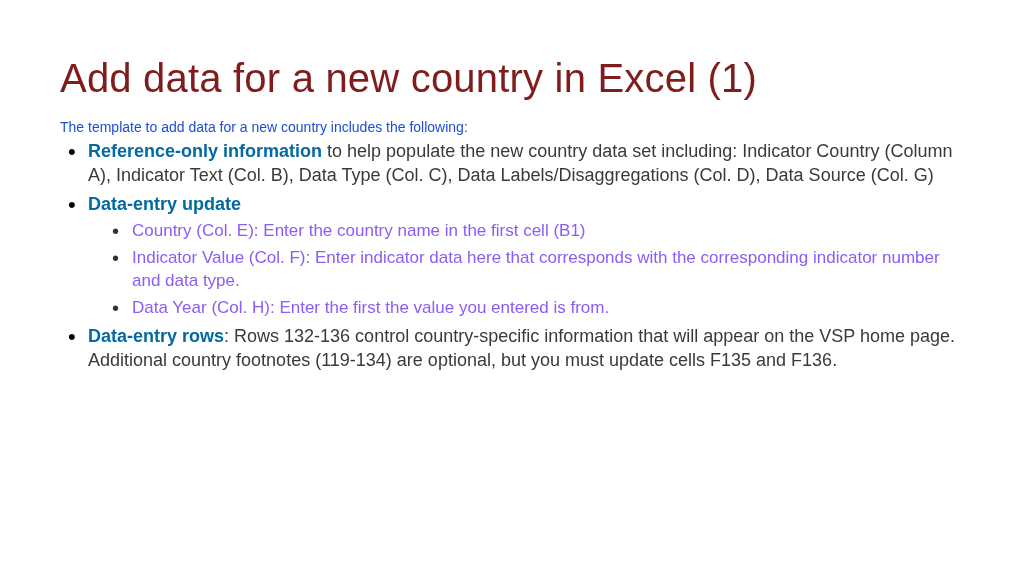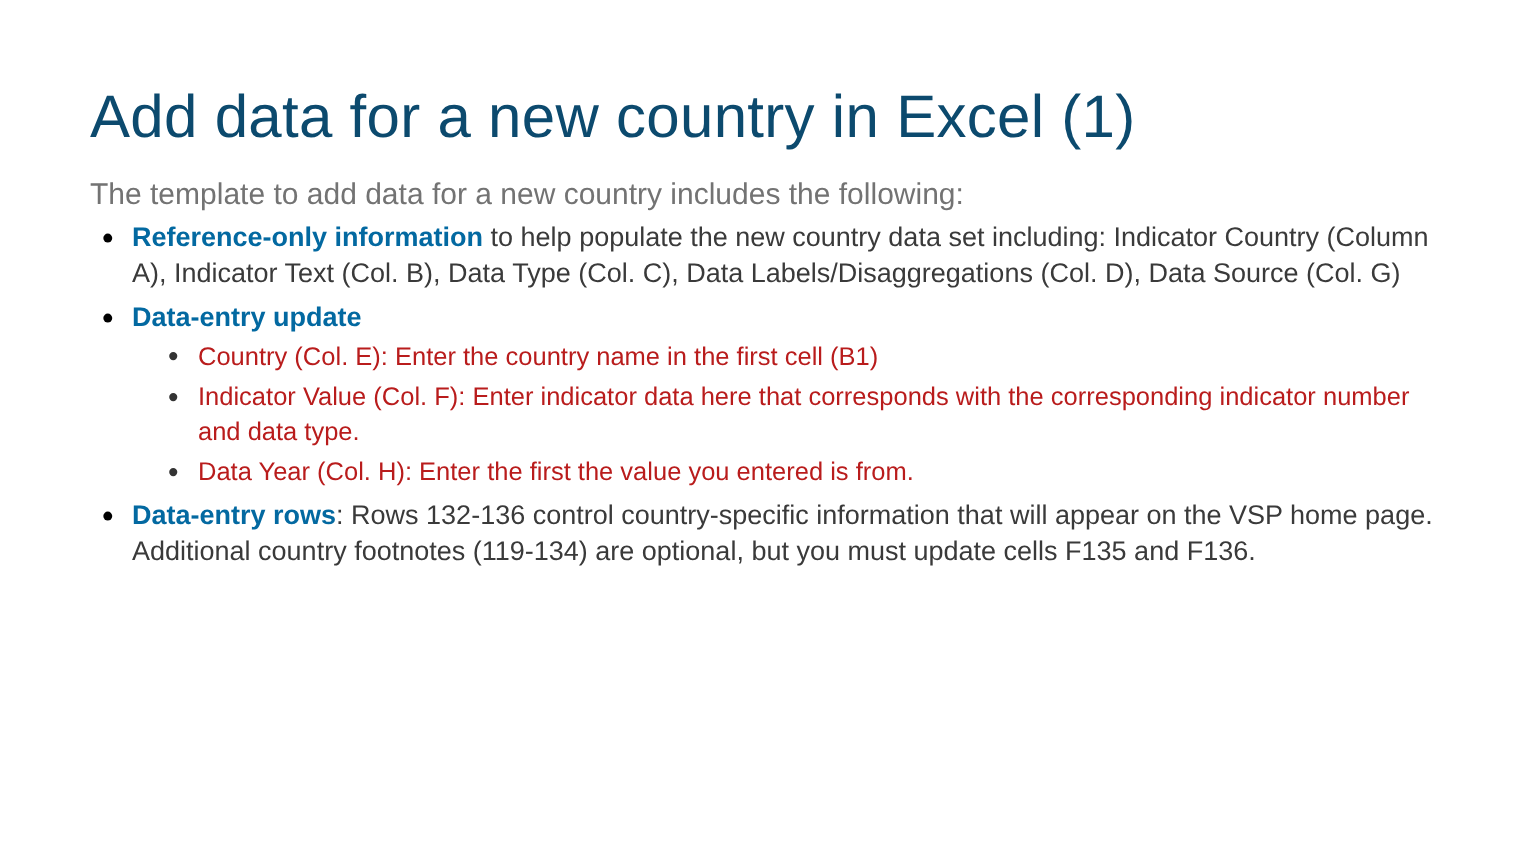--- a/index.html
+++ b/index.html
@@ -10,25 +10,25 @@
     font-family: "Segoe UI", "Helvetica Neue", Arial, sans-serif;
     color: #1a1a1a;
     padding: 56px 60px 40px 60px;
     overflow: hidden;
   }
   h1 {
     font-size: 40px;
     font-weight: 400;
     letter-spacing: 0.2px;
     margin-bottom: 18px;
-    color: #0c4a6e;
+    color: #7f1d1d;
   }
   .intro {
-    font-size: 20px;
-    color: #737373;
+    font-size: 14px;
+    color: #1d4ed8;
     margin-bottom: 4px;
   }
   ul.outer {
     list-style: none;
     padding-left: 28px;
   }
   ul.outer > li {
     position: relative;
     font-size: 18px;
     line-height: 1.35;
@@ -45,21 +45,21 @@
   }
   ul.inner {
     list-style: none;
     padding-left: 44px;
     margin-top: 4px;
   }
   ul.inner > li {
     position: relative;
     font-size: 17px;
     line-height: 1.35;
-    color: #b91c1c;
+    color: #8b5cf6;
     margin-top: 4px;
   }
   ul.inner > li::before {
     content: "•";
     position: absolute;
     left: -20px;
     top: -2px;
     font-size: 20px;
     color: #333;
   }

